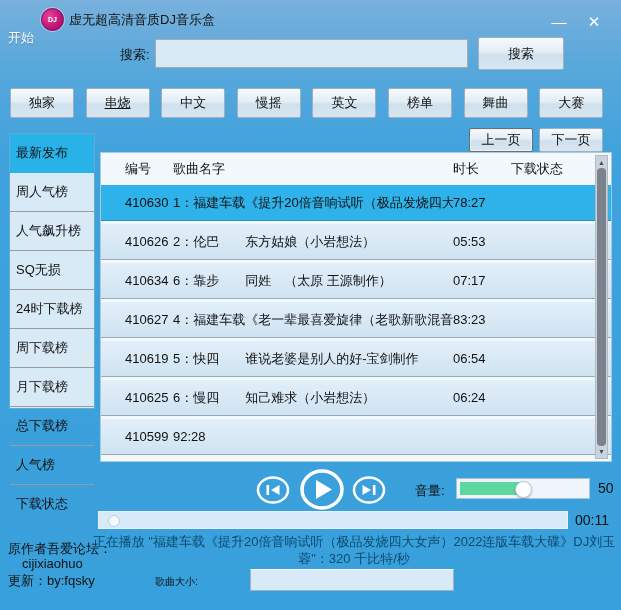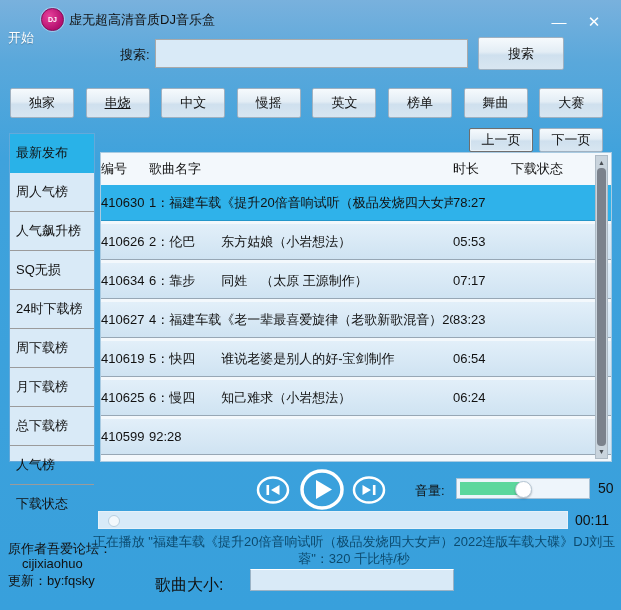--- a/index.html
+++ b/index.html
@@ -27,31 +27,31 @@
     border:1px solid #9fb1c1;border-radius:2px;font-size:13px;color:#111;
     display:flex;align-items:center;justify-content:center;cursor:default;}
   .search-btn{left:478px;top:37px;width:84px;height:31px;}
   
   .cat-btn{top:88px;width:62px;height:28px;}
   
   .pager{top:128px;width:62px;height:22px;font-size:13px;}
   .pager-prev{left:469px;border:1px solid #6e6e6e;box-shadow:inset 0 0 0 1px #e9f2f8;}
   .pager-next{left:539px;}
   
-  .sidebar{left:9px;top:133px;width:86px;height:329px;background:#d9eaf7;
+  .sidebar{left:9px;top:133px;width:86px;height:276px;background:#d9eaf7;
     border:1px solid #63a9da;box-sizing:border-box;}
   .side-item{height:38px;display:flex;align-items:center;padding-left:6px;
     font-size:13px;color:#111;border-bottom:1px solid #9b9b9b;cursor:default;}
   .side-item:last-child{border-bottom:none;}
   .side-item.sel{background:#29b2e8;border-bottom:1px solid #29b2e8;}
   
   .table-panel{left:100px;top:152px;width:512px;height:310px;background:#f3f8fc;
     border:1px solid #a9cbe2;box-sizing:border-box;}
   .t-header{display:flex;height:32px;align-items:center;font-size:13px;color:#111;}
-  .col-id{width:48px;padding-left:0;flex:none;}
+  .col-id{width:48px;padding-left:24px;flex:none;}
   .col-name{flex:1;overflow:hidden;white-space:nowrap;}
   .col-dur{width:52px;flex:none;}
   .col-status{width:100px;flex:none;padding-left:6px;}
   .t-row{display:flex;height:35px;align-items:center;font-size:13px;color:#111;
     background:linear-gradient(180deg,#e2eff9 0%,#cfe3f2 100%);
     border-bottom:1px solid #97a7b5;margin-bottom:3px;cursor:default;}
   .t-row.sel{background:#2fb2ea;border-bottom:1px solid #2496c9;}
   
   .v-scroll{position:absolute;right:3px;top:2px;width:13px;height:304px;background:#c9d4dd;
     border:1px solid #aebbc6;box-sizing:border-box;}
@@ -71,21 +71,21 @@
     border:1px solid #e6f1f9;box-sizing:border-box;}
   .prog-thumb{position:absolute;top:3px;width:10px;height:10px;border-radius:50%;
     background:#f2f8fc;border:1px solid #b9cfdf;}
   .elapsed{left:575px;top:512px;font-size:14px;color:#111;}
   
   .status-text{left:92px;top:533px;width:524px;font-size:13px;color:#0c4a6e;
     text-align:center;line-height:17px;}
   .credit1{left:8px;top:540px;font-size:13px;color:#111;}
   .credit2{left:22px;top:556px;font-size:13px;color:#111;}
   .credit3{left:8px;top:572px;font-size:13px;color:#111;}
-  .size-label{left:155px;top:575px;font-size:16px;color:#111;}
+  .size-label{left:155px;top:575px;font-size:10px;color:#111;}
   .size-input{left:250px;top:569px;width:196px;height:20px;background:#d9eaf7;
     border:1px solid #9ab3c6;border-top-color:#fff;outline:none;font-size:12px;padding:0 3px;}
 </style>
 </head>
 <body>
 
 <div class="abs app-icon">DJ</div>
 <div class="abs app-title">虚无超高清音质DJ音乐盒</div>
 <div class="abs win-btn btn-min">—</div>
 <div class="abs win-btn btn-close">✕</div>

